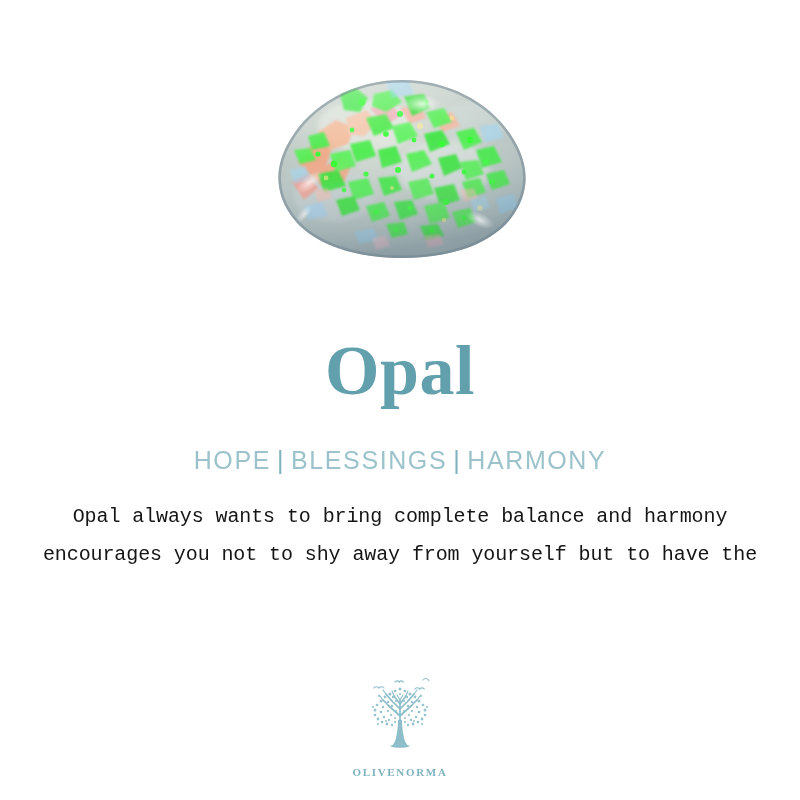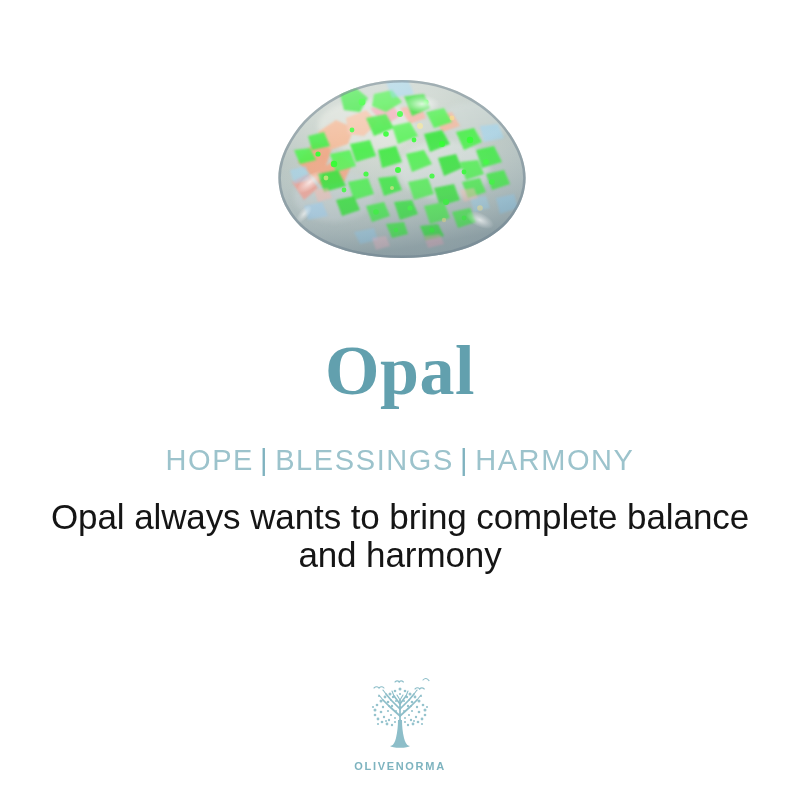--- a/index.html
+++ b/index.html
@@ -63,43 +63,43 @@
   }
 
   
   .subtitle {
     position: absolute;
     left: 0;
     top: 445px;
     width: 800px;
     text-align: center;
     font-family: "Liberation Sans", sans-serif;
-    font-size: 29px;
+    font-size: 25px;
     line-height: 30px;
     font-weight: 400;
     letter-spacing: 1.6px;
     color: #9cc3cc;
     white-space: nowrap;
   }
   .subtitle .sep {
     color: #7fb2bf;
     padding: 0 6px;
     font-weight: 400;
   }
   .subtitle .word { color: #9cc3cc; }
 
   
   .body-copy {
     position: absolute;
     left: 20px;
     top: 498px;
     width: 760px;
     text-align: center;
-    font-family: Liberation Sans, sans-serif;
-    font-size: 35px;
+    font-family: Liberation Mono, monospace;
+    font-size: 20px;
     line-height: 38px;
     color: #151515;
     letter-spacing: -0.1px;
   }
 
   
   .logo {
     position: absolute;
     left: 0;
     top: 676px;
@@ -107,22 +107,22 @@
     display: flex;
     flex-direction: column;
     align-items: center;
   }
   .logo-mark {
     display: block;
     width: 86px;
     height: 82px;
   }
   .logo-text {
-    margin-top: 2px;
-    font-family: Liberation Sans, sans-serif;
+    margin-top: 8px;
+    font-family: Liberation Serif, serif;
     font-size: 11px;
     font-weight: 700;
     letter-spacing: 1.7px;
     color: #7db3bf;
   }
 </style>
 </head>
 <body>
 
 <div class="card">
@@ -297,20 +297,21 @@
   </div>
 
   <div class="title">Opal</div>
 
   <div class="subtitle">
     <span class="word">HOPE</span><span class="sep">|</span><span class="word">BLESSINGS</span><span class="sep">|</span><span class="word">HARMONY</span>
   </div>
 
   <div class="body-copy">
     <div>Opal always wants to bring complete balance and harmony</div>
+    <div>encourages you not to shy away from yourself but to have the</div>
   </div>
 
   <div class="logo">
     <svg class="logo-mark" viewBox="0 0 86 82" xmlns="http://www.w3.org/2000/svg">
       <g fill="#8dbec9">
 
         <g stroke="#8dbec9" stroke-width="1.1" fill="none" stroke-linecap="round">
           <path d="M17 12 q2.6 -2.6 5 0"></path>
           <path d="M22 12 q2.6 -2.6 5 0"></path>
           <path d="M38 6 q2.2 -2.2 4.4 0"></path>

